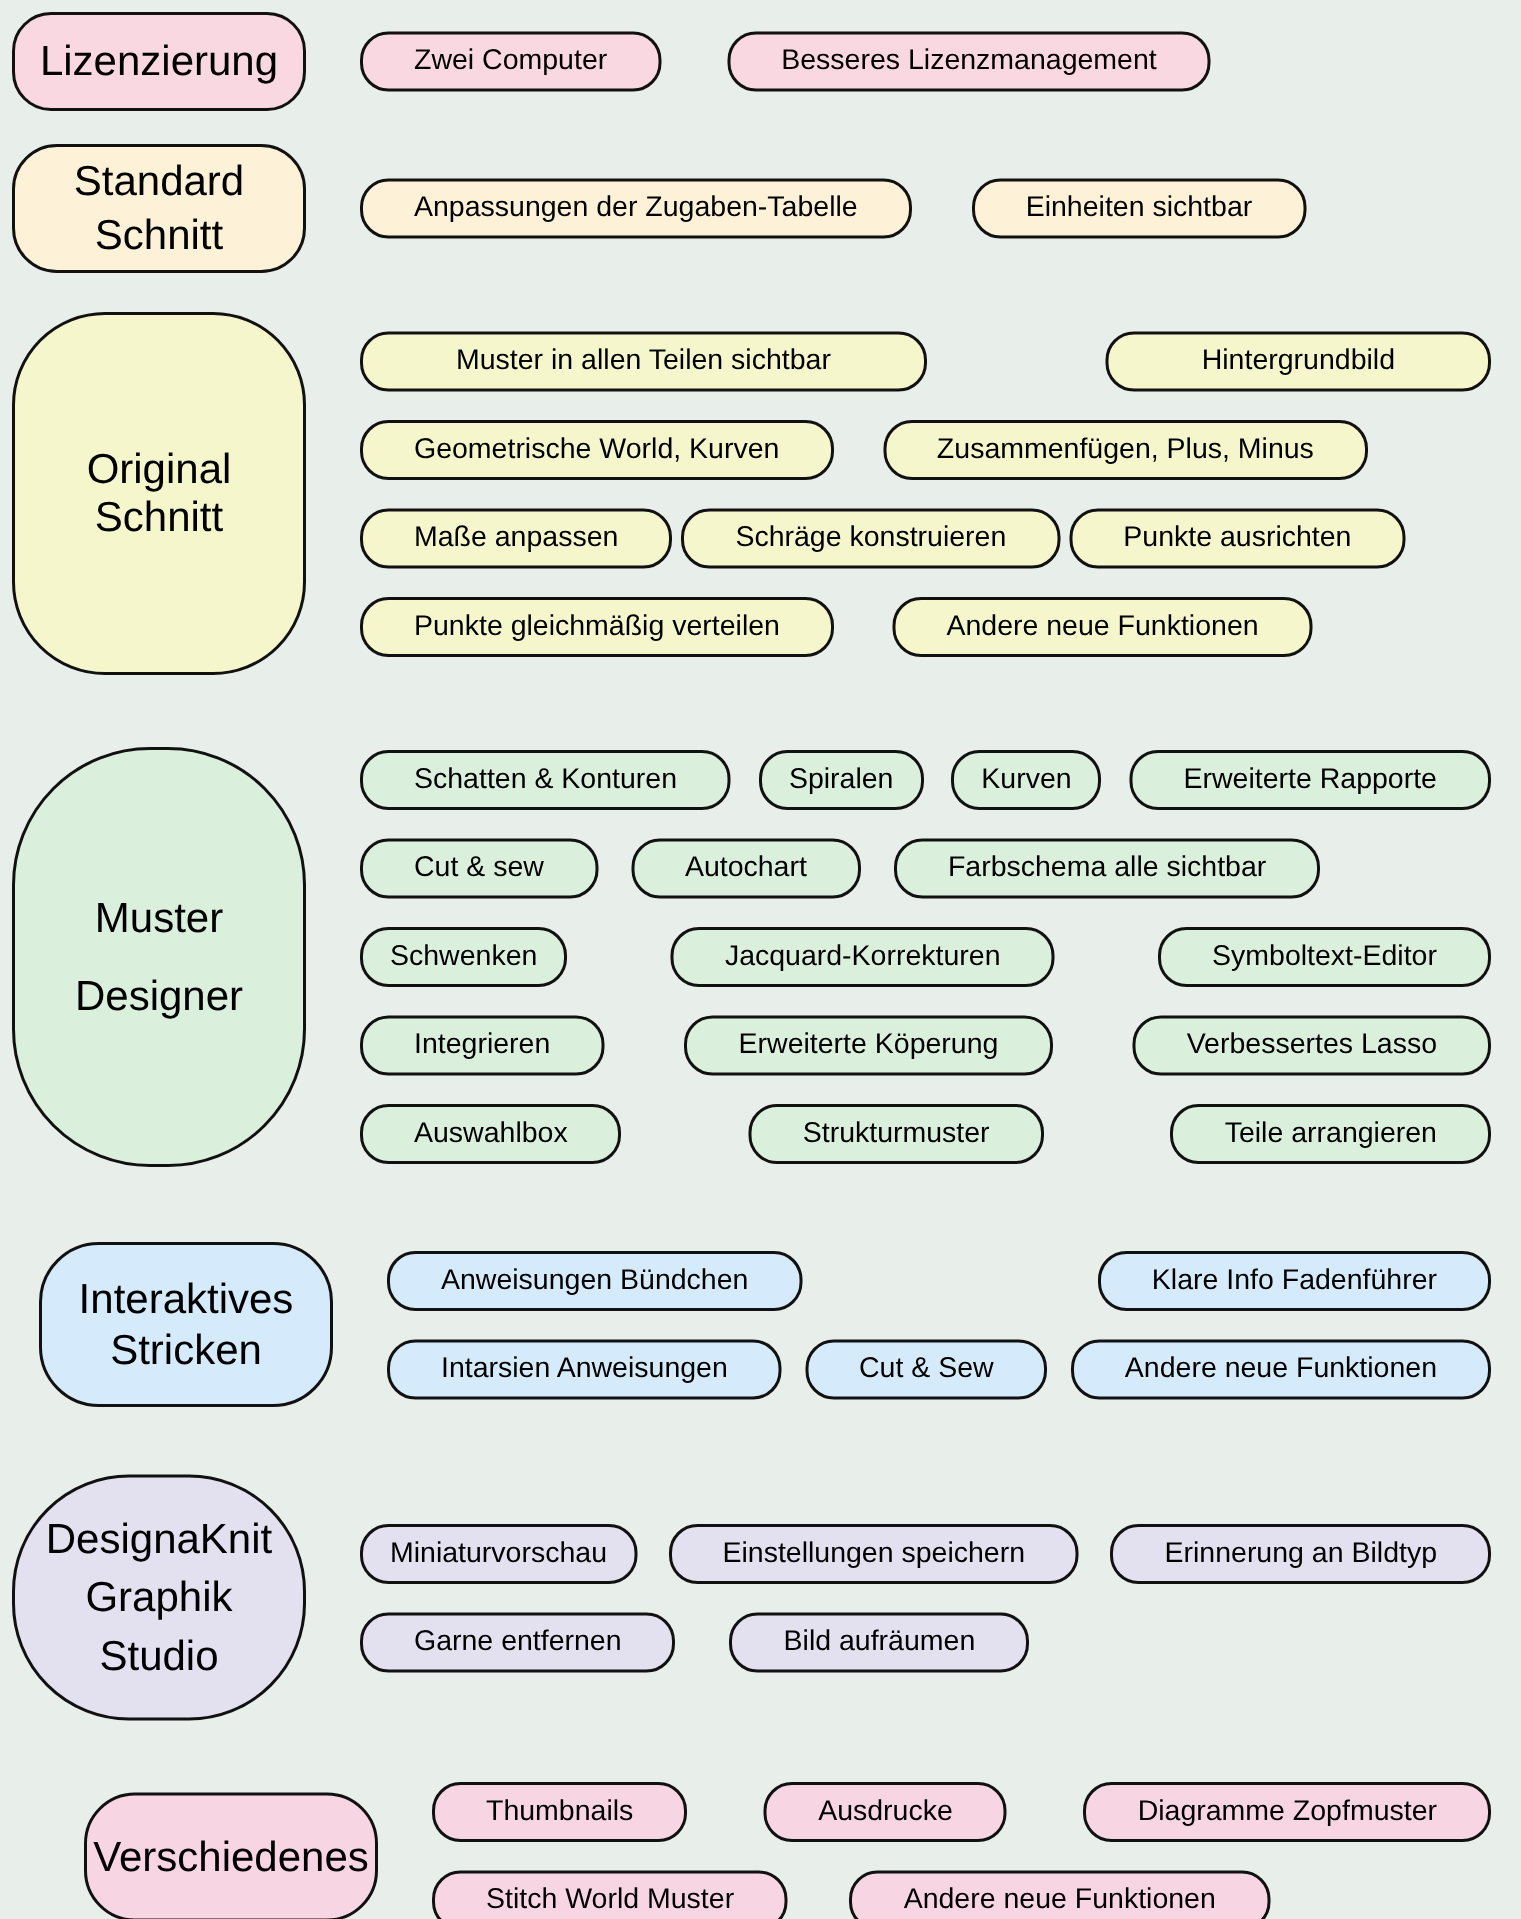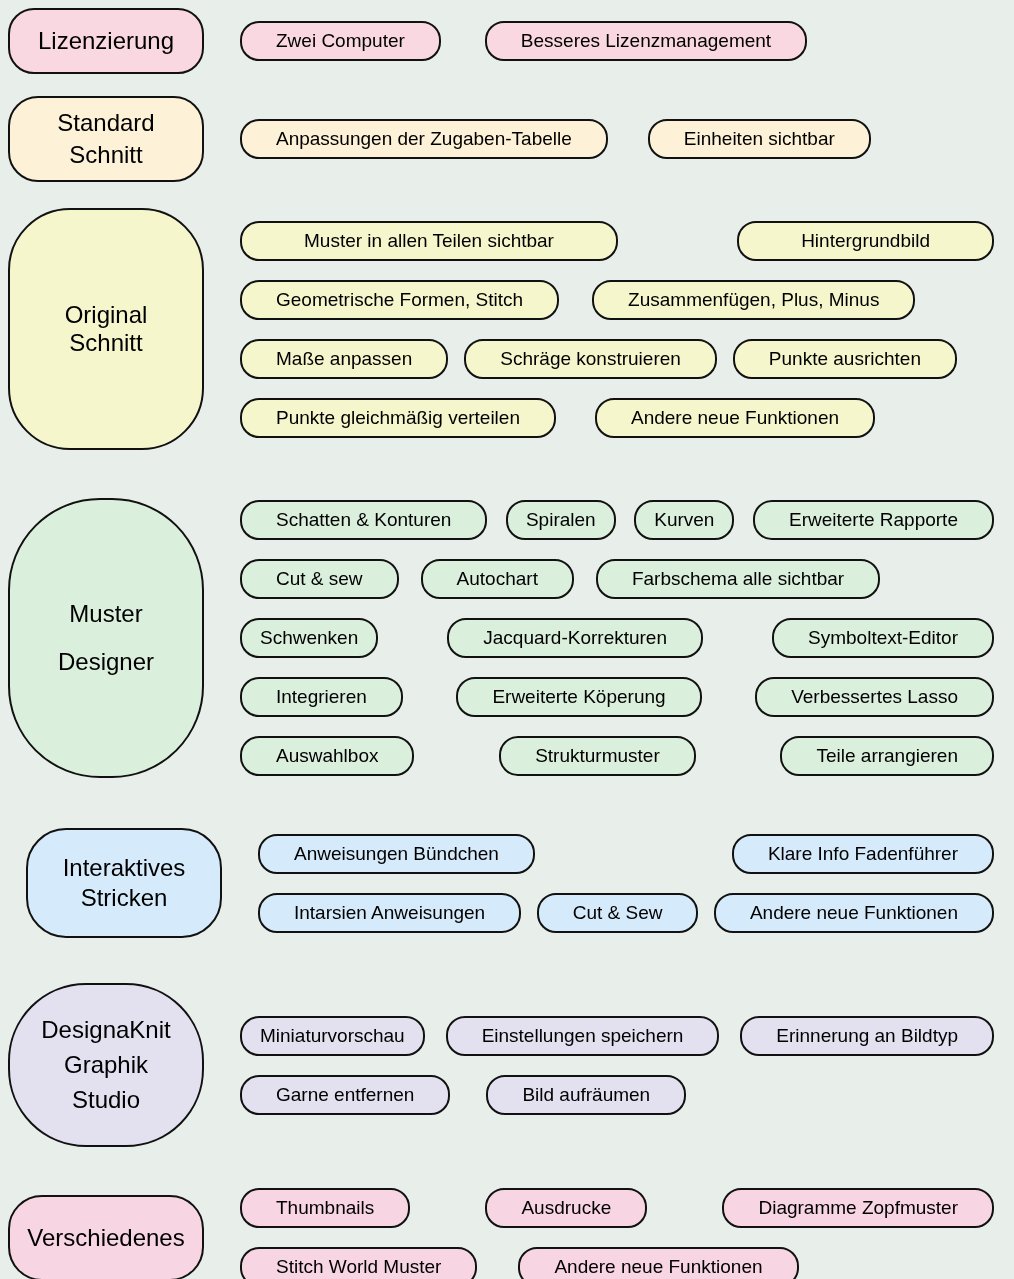--- a/index.html
+++ b/index.html
@@ -33,30 +33,30 @@
     width: 196px;
     margin-right: 36px;
     box-sizing: border-box;
     border: 2.5px solid #111;
     background: var(--fill, #fff);
     display: flex;
     flex-direction: column;
     align-items: center;
     justify-content: center;
     text-align: center;
-    font-size: 24px;
+    font-size: 28px;
   }
   .cat span { display: block; white-space: nowrap; }
   .cat-0 { height: 66px;  border-radius: 26px; }
   .cat-1 { height: 86px;  border-radius: 30px; gap: 4px; }
   .cat-2 { height: 242px; border-radius: 62px; }
   .cat-3 { height: 280px; border-radius: 92px; gap: 20px; }
   .cat-4 { height: 110px; border-radius: 40px; gap: 2px; }
   .cat-5 { height: 164px; border-radius: 78px; gap: 7px; }
-  .cat-6 { height: 86px; border-radius: 34px; }
+  .cat-6 { height: 86px; border-radius: 34px; margin-left: 48px; }
 
   .rows {
     flex: 1;
     display: flex;
     flex-direction: column;
     gap: 19px;
     min-width: 0;
   }
   .row {
     display: flex;
@@ -114,24 +114,24 @@
     <div class="cat cat-2">
       <span>Original</span>
       <span>Schnitt</span>
     </div>
     <div class="rows">
       <div class="row row--between">
         <div class="pill pill--roomy">Muster in allen Teilen sichtbar</div>
         <div class="pill pill--roomy">Hintergrundbild</div>
       </div>
       <div class="row" style="gap:33px">
-        <div class="pill">Geometrische Formen, Stitch</div>
+        <div class="pill">Geometrische World, Kurven</div>
         <div class="pill">Zusammenfügen, Plus, Minus</div>
       </div>
-      <div class="row" style="gap:16px">
+      <div class="row" style="gap:6px">
         <div class="pill">Maße anpassen</div>
         <div class="pill">Schräge konstruieren</div>
         <div class="pill">Punkte ausrichten</div>
       </div>
       <div class="row" style="gap:39px">
         <div class="pill">Punkte gleichmäßig verteilen</div>
         <div class="pill">Andere neue Funktionen</div>
       </div>
     </div>
   </section>

